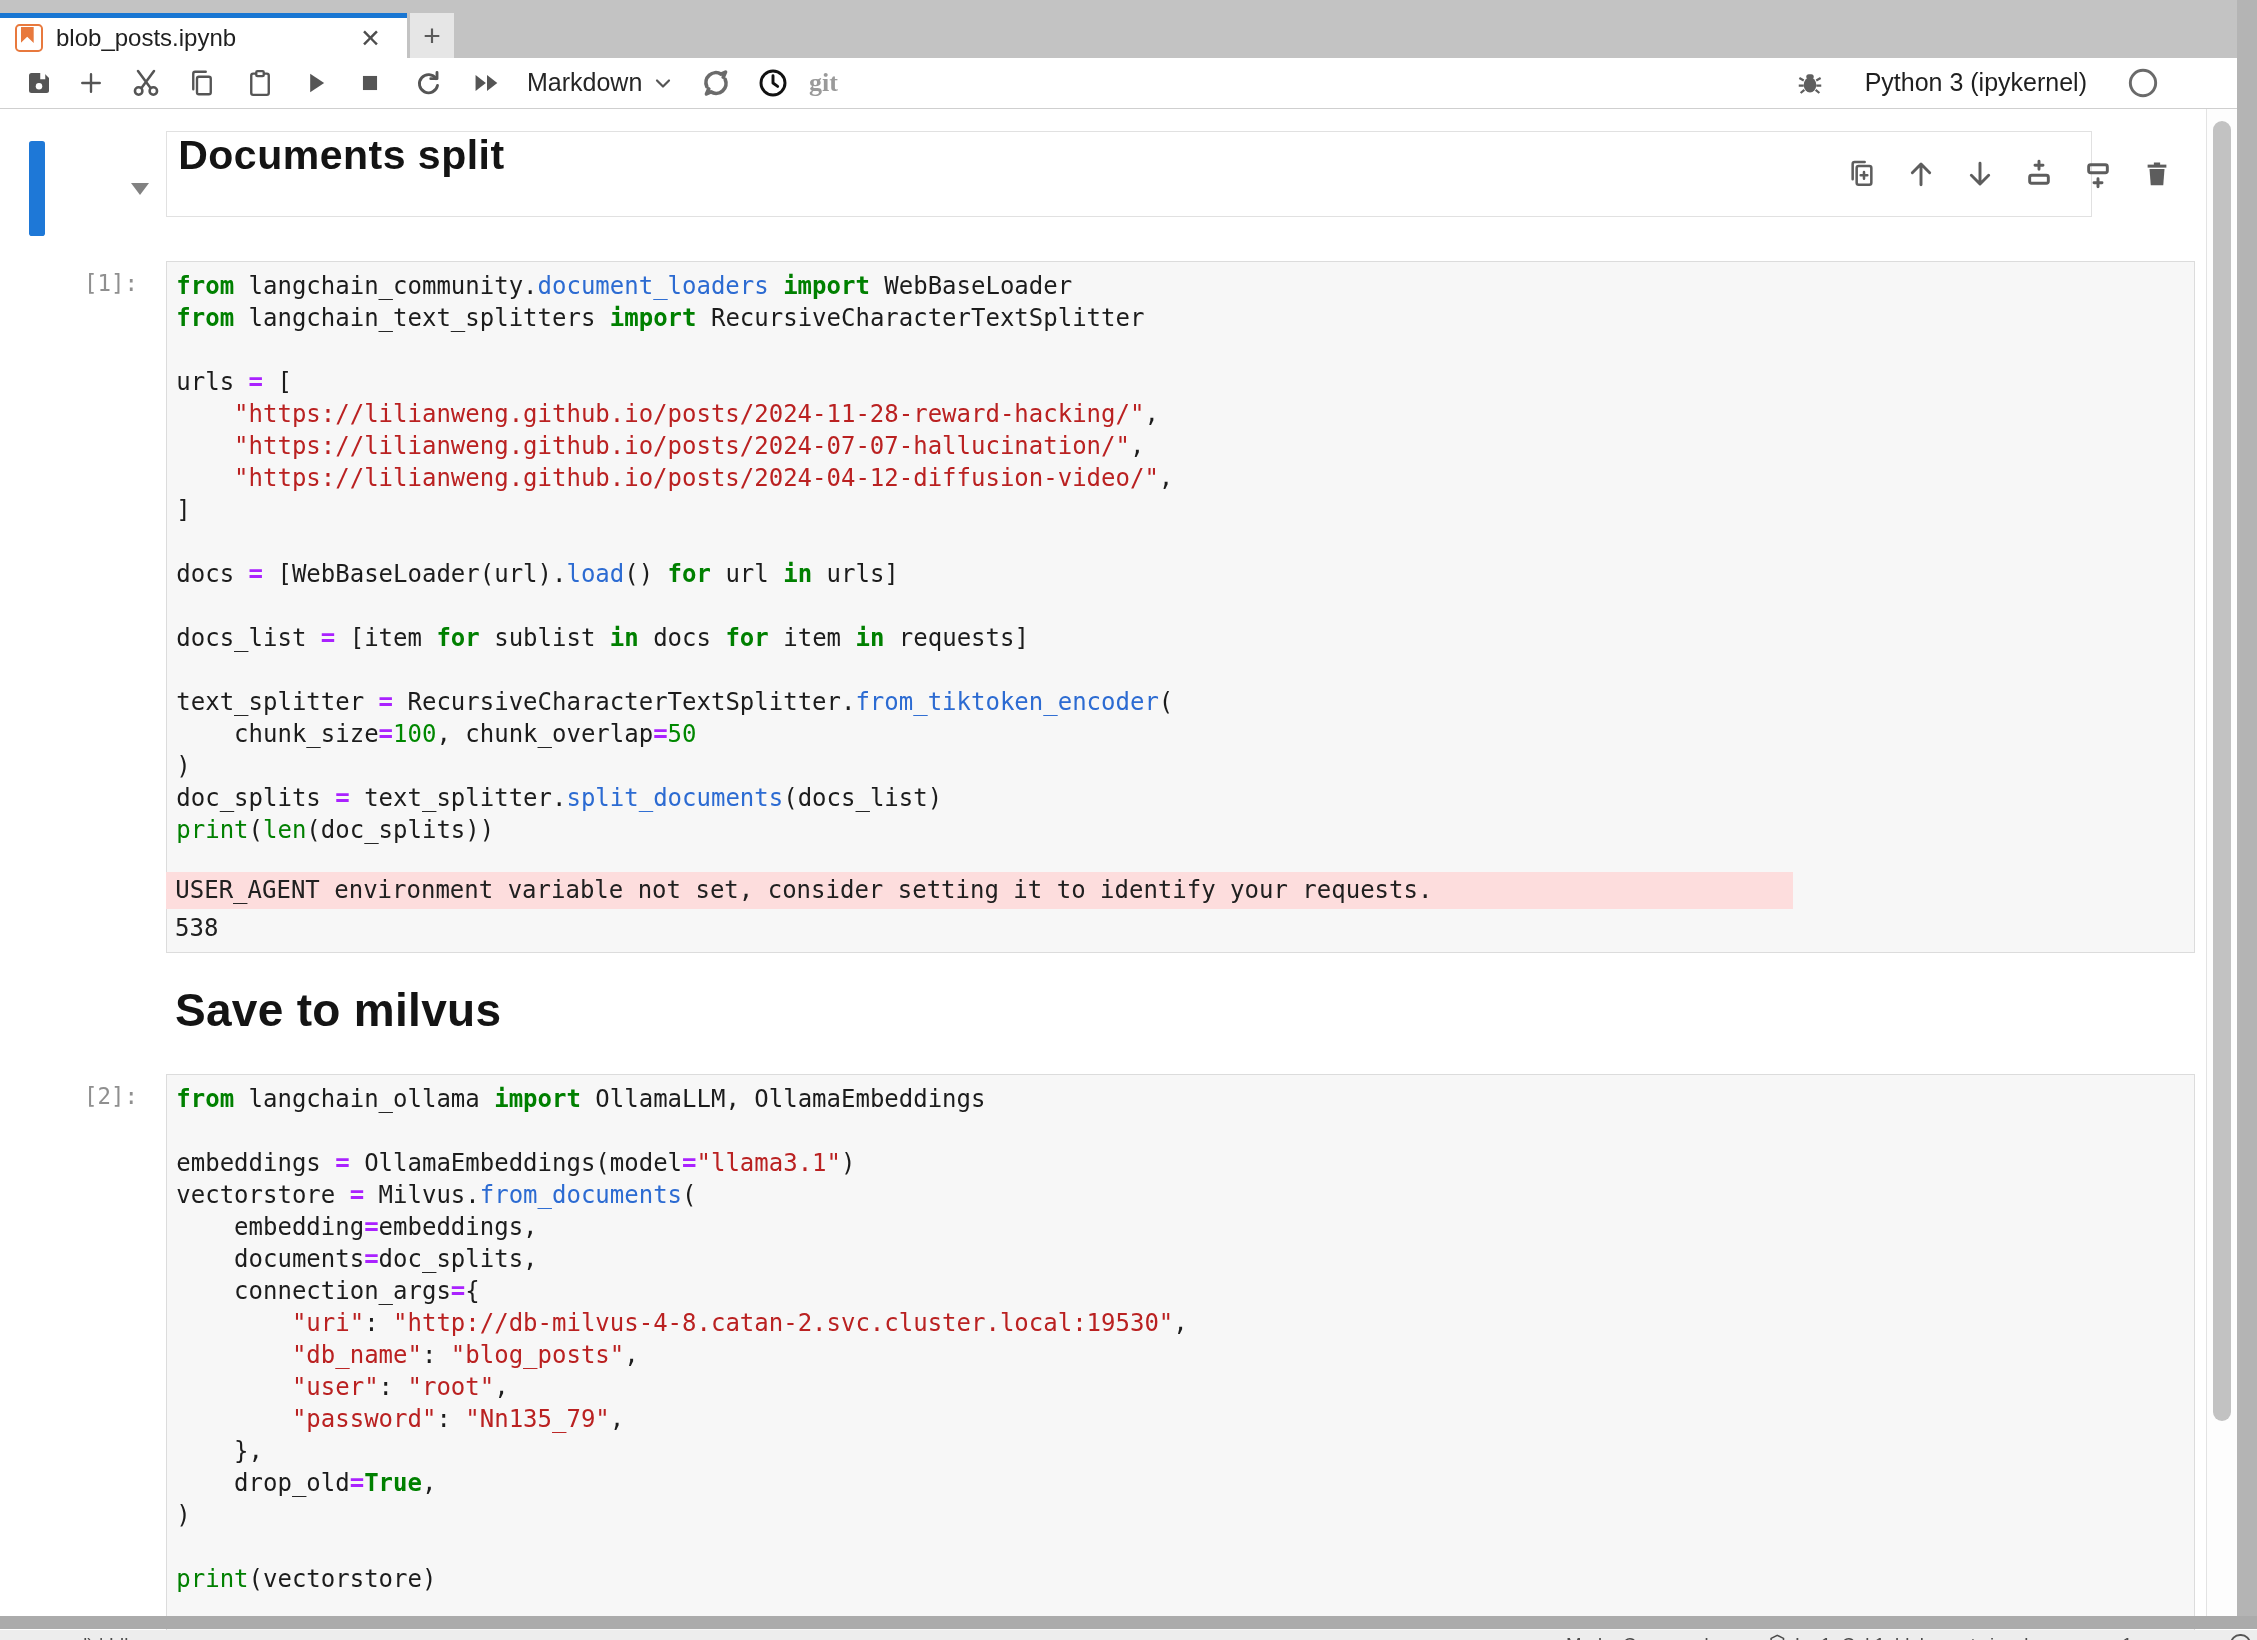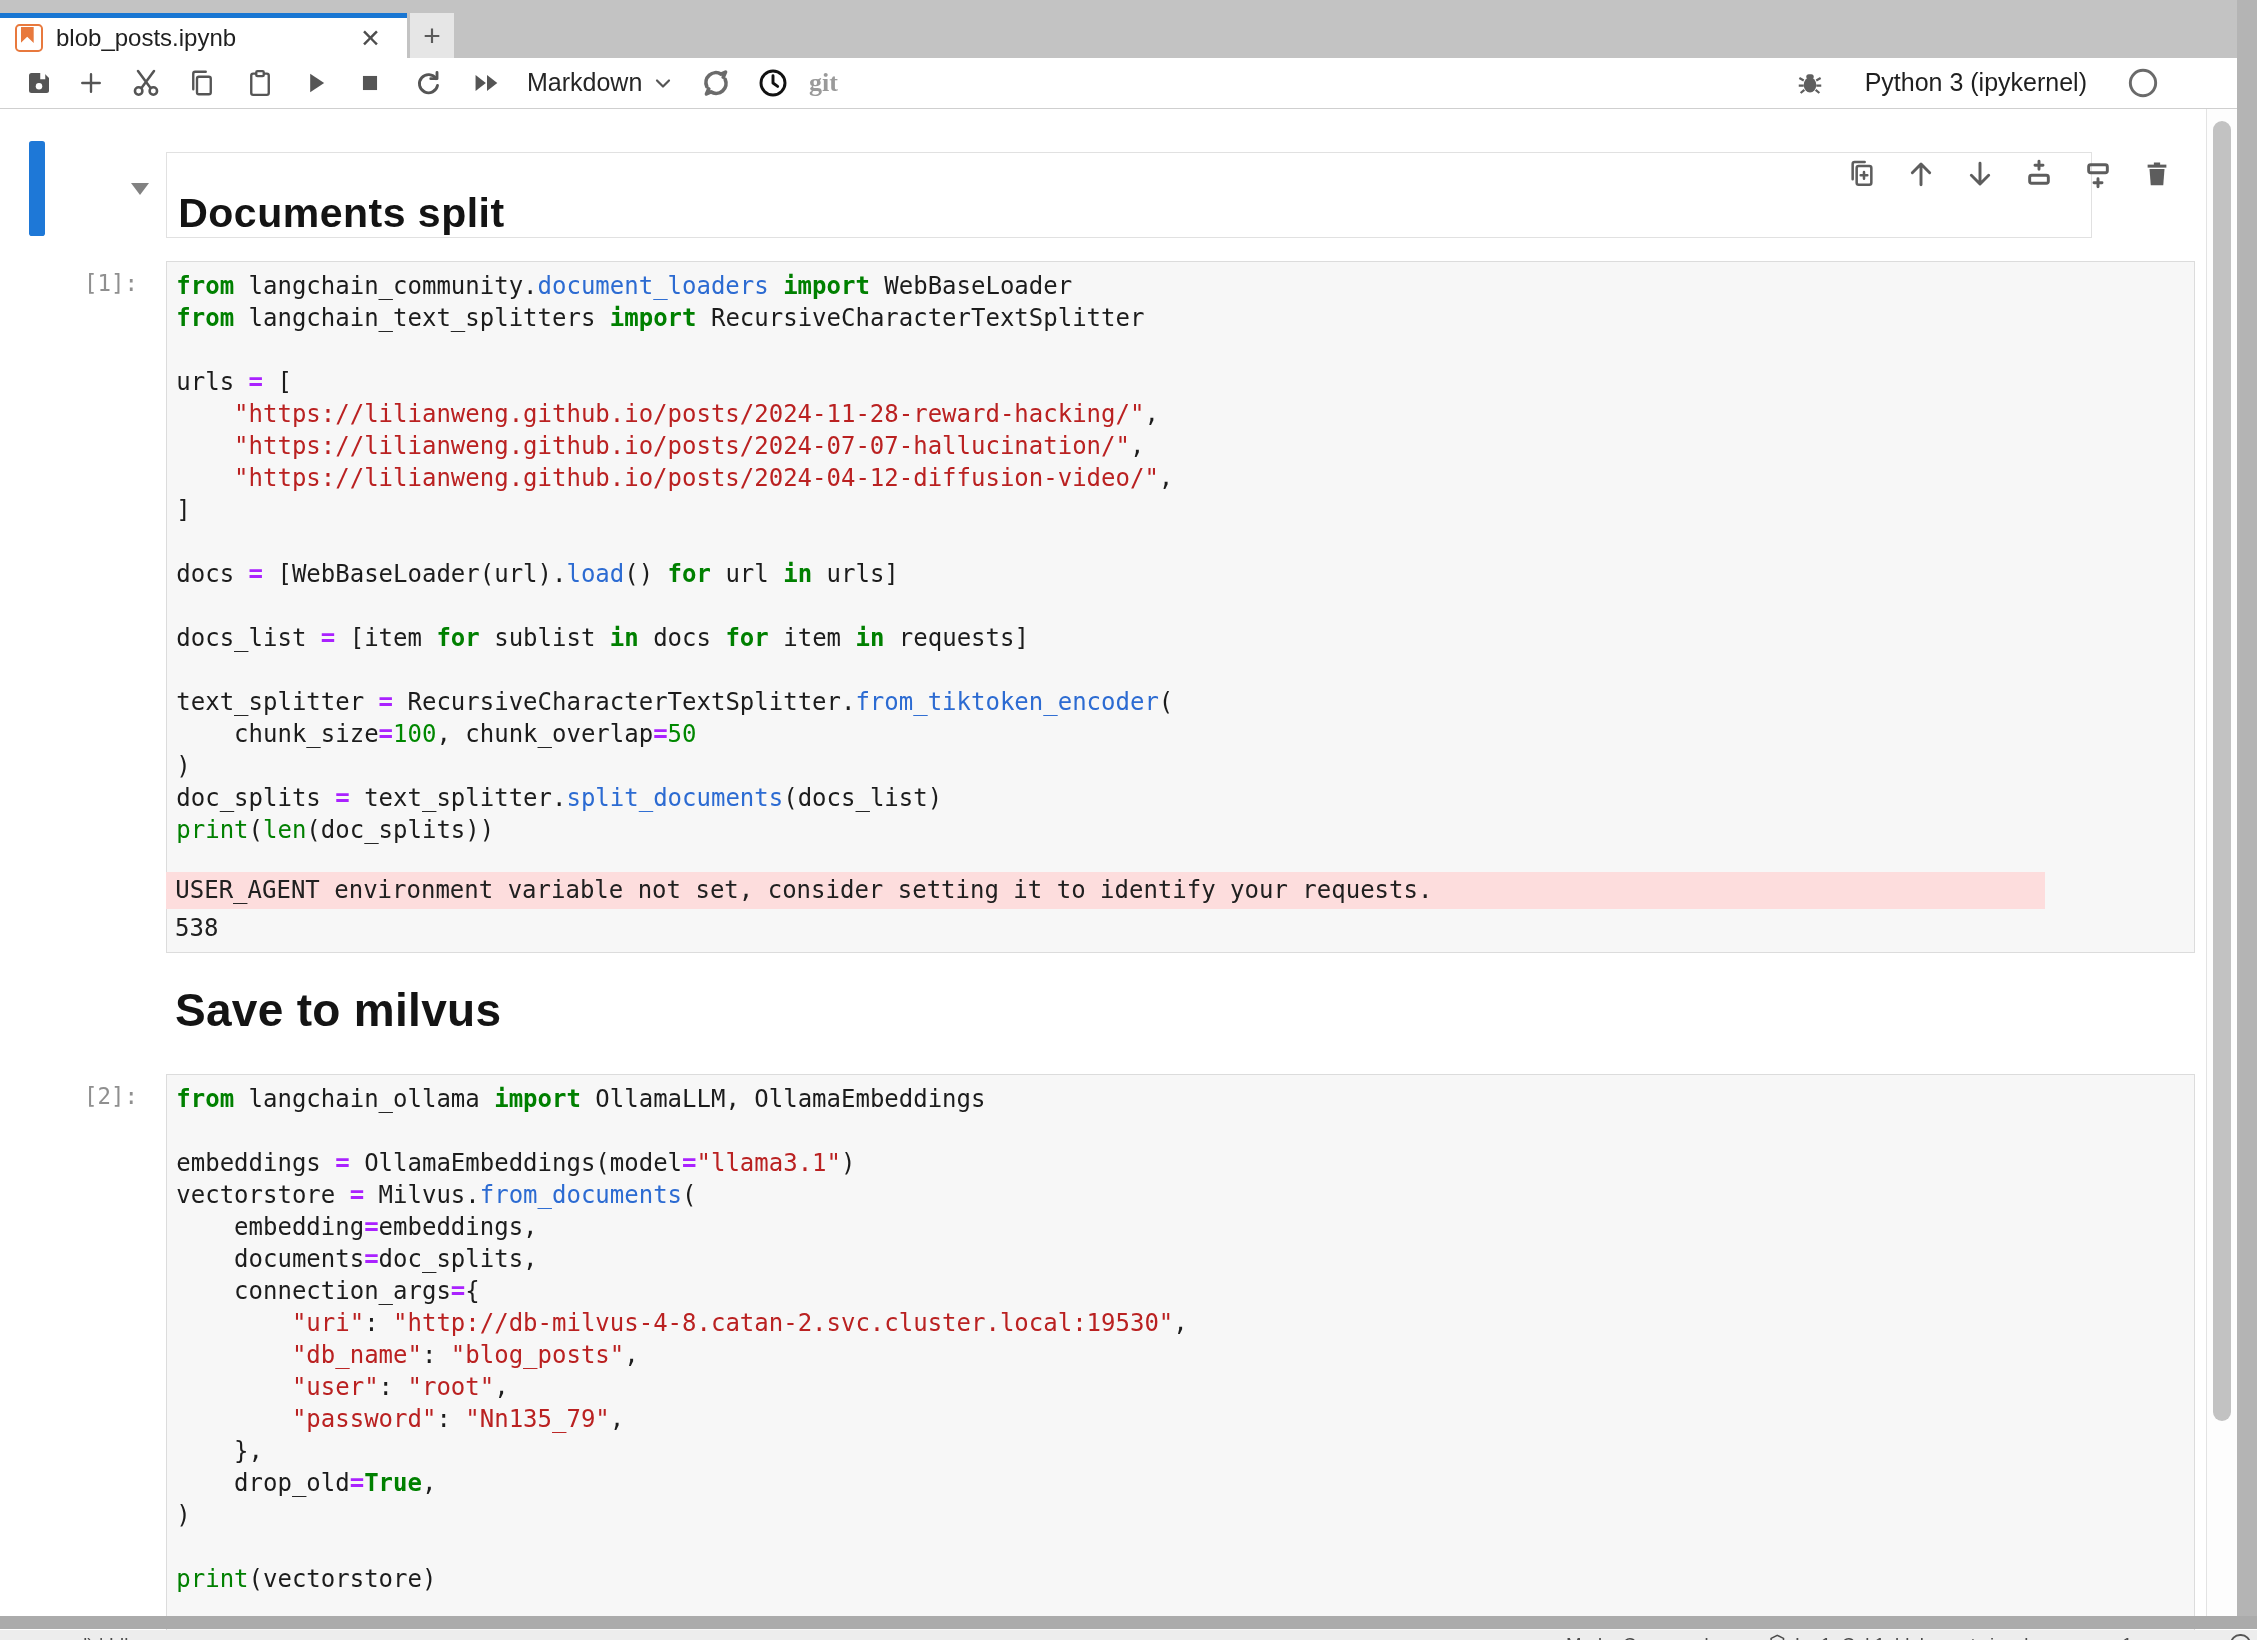--- a/index.html
+++ b/index.html
@@ -31,22 +31,22 @@
   #kernel-area { position:absolute; right:78px; top:0; height:49px; display:flex; align-items:center; gap:40px; }
   #kernel-name { font-size:25px; color:#1f1f1f; cursor:pointer; }
 
   
   #main { position:absolute; left:0; top:109px; width:2237px; height:1507px; background:#fff; }
   #collapser { position:absolute; left:29px; top:32px; width:16px; height:95px; background:#1e78d7; border-radius:2.8px; cursor:pointer; }
   #md-arrow { position:absolute; left:131px; top:74px; width:0; height:0;
               border-left:9.3px solid transparent; border-right:9.3px solid transparent;
               border-top:12px solid #828282; cursor:pointer; }
 
-  #md1 { position:absolute; left:166px; top:43px; width:1926px; height:86px; background:#fff;
-         border:1.9px solid #e1e1e1; display:flex; align-items:flex-end; }
+  #md1 { position:absolute; left:166px; top:22px; width:1926px; height:86px; background:#fff;
+         border:1.9px solid #e1e1e1; display:flex; align-items:flex-start; }
   #md1 h1 { font-size:41px; font-weight:bold; color:#141414; margin-left:11.2px; letter-spacing:0.5px; }
 
   #celltb { position:absolute; left:1844px; top:43px; height:43px; display:flex; gap:24px; align-items:center; }
   #celltb .cbtn { width:35px; height:35px; display:flex; align-items:center; justify-content:center; cursor:pointer; }
   #celltb svg { stroke:#5d5d5d; fill:none; stroke-width:1.9; stroke-linecap:round; stroke-linejoin:round; }
 
   .prompt { position:absolute; width:138px; text-align:right; font-family:"DejaVu Sans Mono", monospace;
             font-size:22.4px; color:#8f8f8f; }
   #prompt1 { left:0; top:161px; }
   #prompt2 { left:0; top:974px; }
@@ -57,21 +57,21 @@
   #code2 { top:965px; height:708px; }
   .cl { font-family:"DejaVu Sans Mono", monospace; font-size:24px; line-height:32px; white-space:pre; color:#1c1c1c; }
   .tk-k { color:#008000; font-weight:bold; }
   .tk-b { color:#008000; }
   .tk-s { color:#BA2121; }
   .tk-n { color:#008800; }
   .tk-o { color:#AA22FF; font-weight:bold; }
   .tk-p { color:#2c6bd2; }
   .tk-t { color:#1c1c1c; }
 
-  #stderr { position:absolute; left:166px; top:763px; width:1879px; height:37px; background:#FDDDDD;
+  #stderr { position:absolute; left:166px; top:763px; width:1627px; height:37px; background:#FDDDDD;
             font-family:"DejaVu Sans Mono", monospace; font-size:24px; color:#202020;
             line-height:37px; padding-left:9.3px; white-space:pre; }
   #stdout { position:absolute; left:175px; top:803px; font-family:"DejaVu Sans Mono", monospace;
             font-size:24px; color:#202020; line-height:32px; }
 
   #md2 { position:absolute; left:175px; top:874px; cursor:pointer; }
   #md2 h2 { font-size:46px; font-weight:bold; color:#141414; letter-spacing:0.3px; }
 
   
   #sb-track { position:absolute; left:2206px; top:0; width:32px; height:1507px; border-left:1.9px solid #e3e3e3; background:#fdfdfd; }

